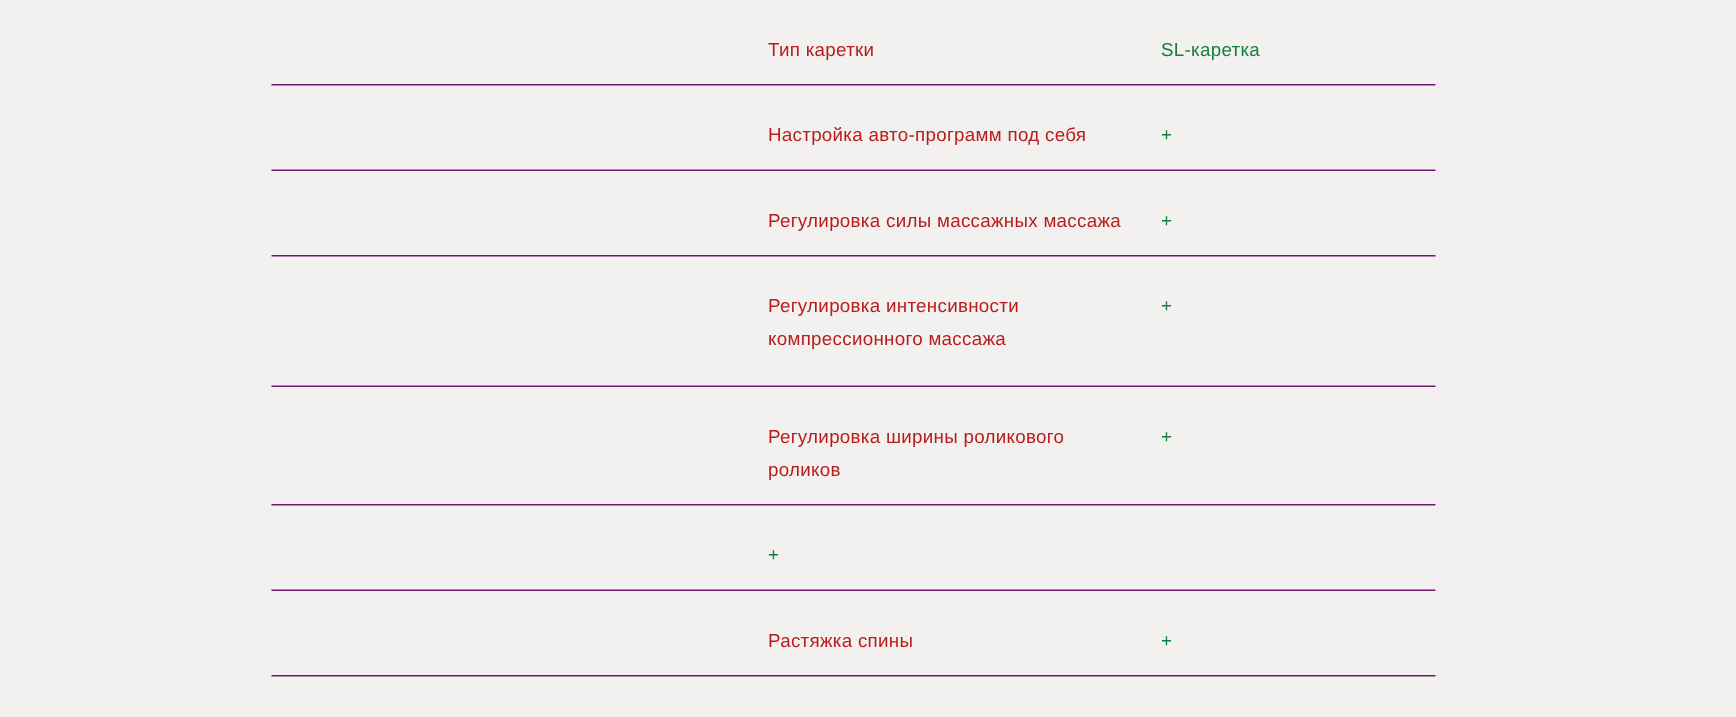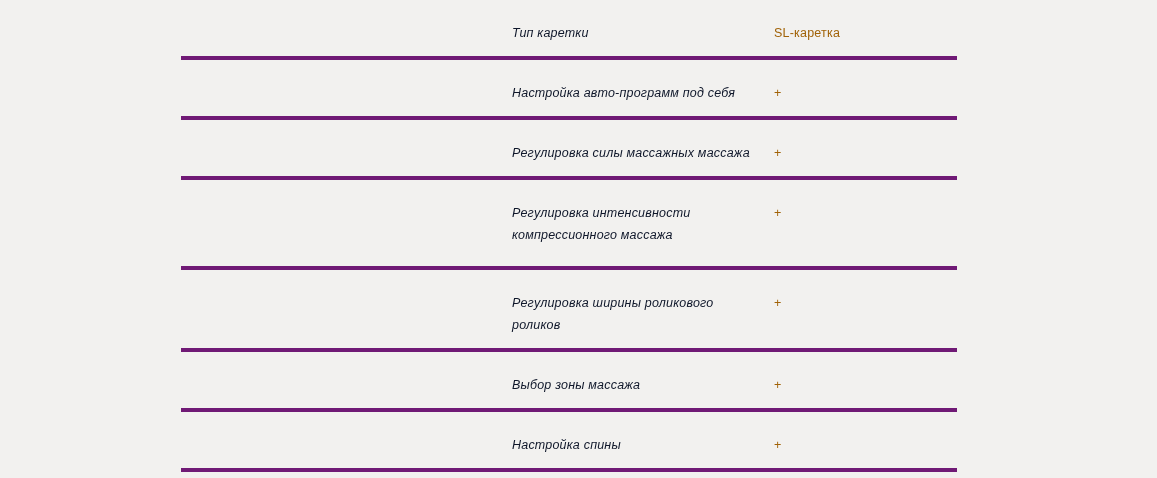--- a/index.html
+++ b/index.html
@@ -16,21 +16,21 @@
   }
   .spec-table {
     position: absolute;
     left: 181px;
     top: 0;
     width: 776px;
   }
   .spec-row {
     display: flex;
     align-items: flex-start;
-    border-top: 4px solid #701a75;
+    border-top: 1px solid #701a75;
     min-height: 44px;
     box-sizing: border-box;
   }
   .spec-row.first {
     border-top: none;
   }
   .cell {
     box-sizing: border-box;
     padding-top: 22px;
     padding-bottom: 12px;
@@ -40,26 +40,25 @@
   }
   .cell-group {
     width: 331px;
     padding-right: 16px;
     font-weight: bold;
     color: #1d1d1d;
   }
   .cell-feature {
     width: 262px;
     padding-right: 20px;
-    color: #0f172a;
-    font-style: italic;
+    color: #b91c1c;
   }
   .cell-value {
     width: 183px;
-    color: #a16207;
+    color: #15803d;
   }
   .cell-value.plus {
     font-size: 12.5px;
   }
   .row-tall .cell {
     padding-bottom: 20px;
   }
 </style>
 </head>
 <body>
@@ -91,27 +90,26 @@
   </div>
 
   <div class="spec-row">
     <div class="cell cell-group"></div>
     <div class="cell cell-feature">Регулировка ширины роликового роликов</div>
     <div class="cell cell-value plus">+</div>
   </div>
 
   <div class="spec-row">
     <div class="cell cell-group"></div>
-    <div class="cell cell-feature">Выбор зоны массажа</div>
     <div class="cell cell-value plus">+</div>
   </div>
 
   <div class="spec-row">
     <div class="cell cell-group"></div>
-    <div class="cell cell-feature">Настройка спины</div>
+    <div class="cell cell-feature">Растяжка спины</div>
     <div class="cell cell-value plus">+</div>
   </div>
 
   <div class="spec-row">
     <div class="cell cell-group"></div>
     <div class="cell cell-feature">Растяжка голеней</div>
     <div class="cell cell-value plus">+</div>
   </div>
 
 </div>

